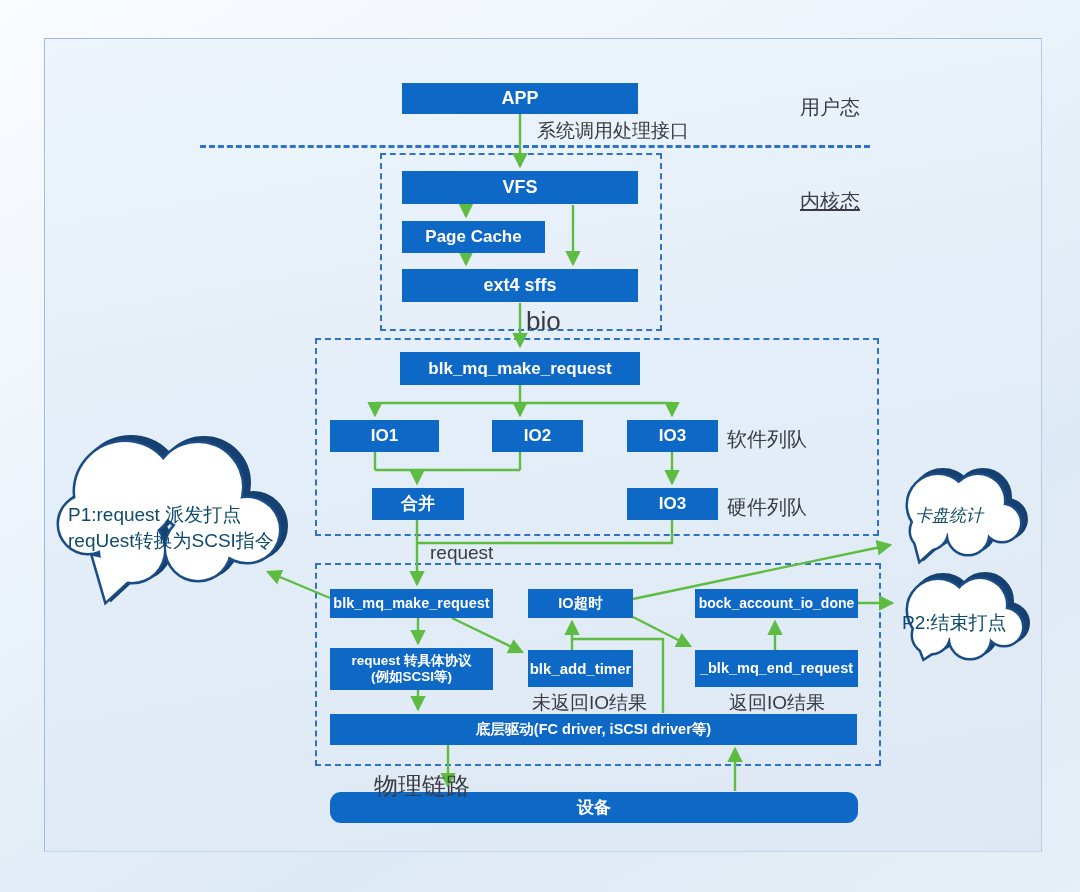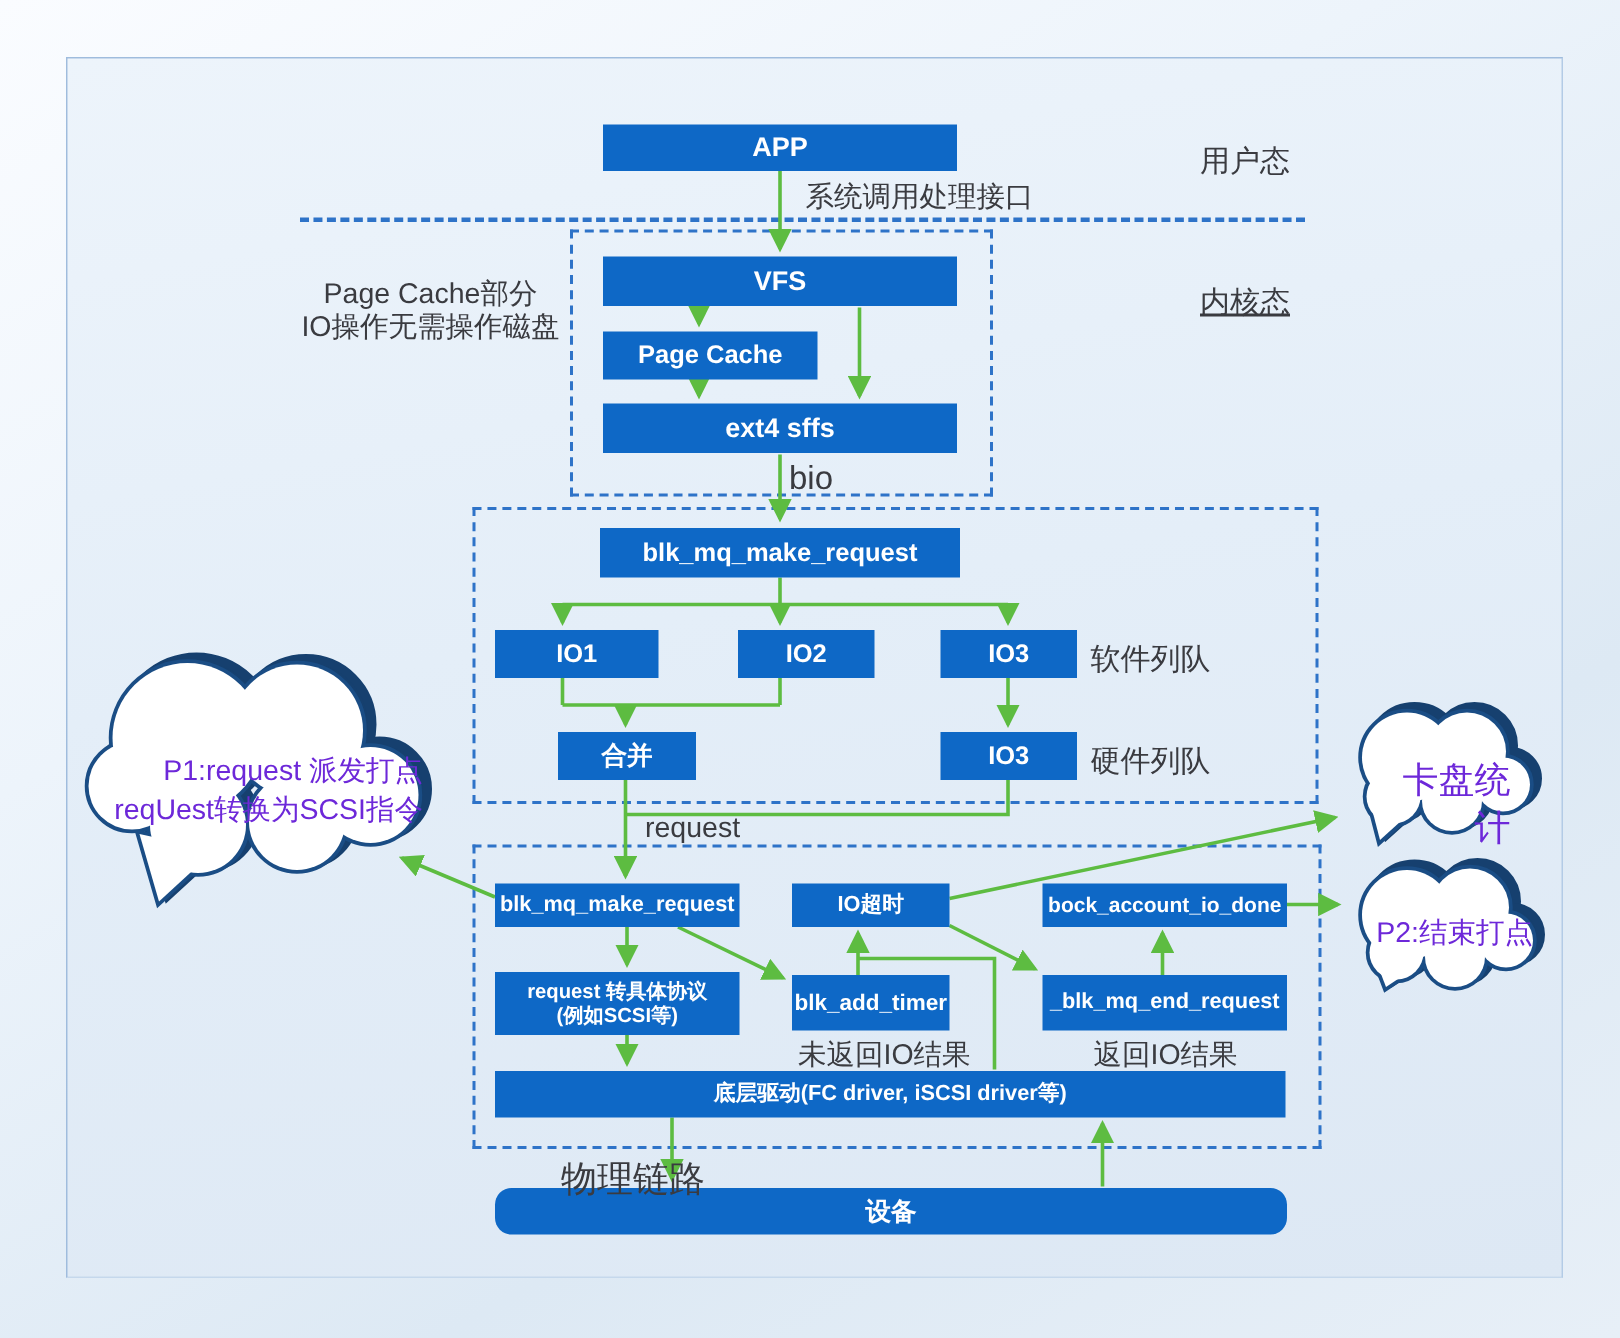--- a/index.html
+++ b/index.html
@@ -22,21 +22,21 @@
     display:flex;flex-direction:column;align-items:center;justify-content:center;
     text-align:center;line-height:1.15;
   }
   .lbl{position:absolute;color:var(--text-dark);white-space:nowrap;}
   .center{text-align:center;}
   svg.overlay{position:absolute;left:0;top:0;width:1080px;height:892px;}
   .arrow{stroke:var(--arrow);stroke-width:2.4px;fill:none;}
   .cloud-shadow{fill:var(--cloud-shadow);stroke:var(--cloud-shadow);stroke-width:6px;}
   .cloud-line{fill:#ffffff;stroke:var(--cloud-stroke);stroke-width:5px;}
   .cloud-fill{fill:#ffffff;stroke:none;}
-  .cloudtext{position:absolute;color:#6d28d9;text-align:right;line-height:1.35;}
+  .cloudtext{position:absolute;color:#0c4a6e;text-align:left;line-height:1.35;}
 </style>
 </head>
 <body>
 
 <div class="stage">
 
   <div class="panel"></div>
 
   <div class="sep" style="left:200px;top:145px;width:670px;"></div>
 
@@ -154,33 +154,29 @@
   <div class="node" style="left:528px;top:650px;width:105px;height:37px;font-size:15px;">blk_add_timer</div>
   <div class="node" style="left:695px;top:650px;width:163px;height:37px;font-size:14.5px;">_blk_mq_end_request</div>
 
   <div class="node" style="left:330px;top:714px;width:527px;height:31px;font-size:14.5px;">底层驱动(FC driver, iSCSI driver等)</div>
   <div class="node" style="left:330px;top:792px;width:528px;height:31px;font-size:17px;border-radius:11px;">设备</div>
 
   <div class="lbl" style="left:800px;top:94px;font-size:20px;">用户态</div>
   <div class="lbl" style="left:800px;top:188px;font-size:20px;text-decoration:underline;">内核态</div>
   <div class="lbl" style="left:537px;top:118px;font-size:19px;">系统调用处理接口</div>
 
-  <div class="lbl center" style="left:182px;top:186px;width:210px;font-size:19px;line-height:1.15;white-space:normal;">
-    <span style="display:block;">Page Cache部分</span>
-    <span style="display:block;">IO操作无需操作磁盘</span>
-  </div>
 
-  <div class="lbl" style="left:526px;top:306px;font-size:22px;">bio</div>
+  <div class="lbl" style="left:526px;top:306px;font-size:26px;">bio</div>
   <div class="lbl" style="left:727px;top:426px;font-size:20px;">软件列队</div>
   <div class="lbl" style="left:727px;top:494px;font-size:20px;">硬件列队</div>
   <div class="lbl" style="left:430px;top:542px;font-size:19px;">request</div>
   <div class="lbl" style="left:532px;top:690px;font-size:19px;">未返回IO结果</div>
   <div class="lbl" style="left:729px;top:690px;font-size:19px;">返回IO结果</div>
   <div class="lbl" style="left:374px;top:770px;font-size:24px;">物理链路</div>
 
   <div class="cloudtext" style="left:68px;top:502px;width:214px;font-size:19px;">
     <span style="display:block;">P1:request 派发打点</span>
     <span style="display:block;">reqUest转换为SCSI指令</span>
   </div>
-  <div class="cloudtext" style="left:915px;top:505px;width:92px;font-size:24px;">卡盘统计</div>
+  <div class="cloudtext" style="left:915px;top:505px;width:92px;font-size:17px;font-style:italic;">卡盘统计</div>
   <div class="cloudtext" style="left:902px;top:610px;width:120px;font-size:19px;">P2:结束打点</div>
 
 </div>
 
 </body></html>

